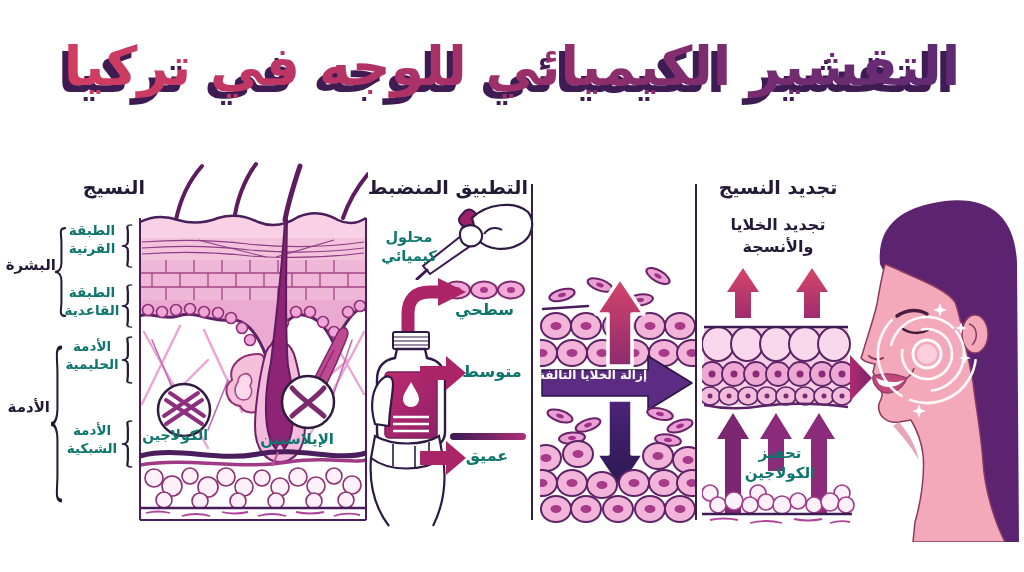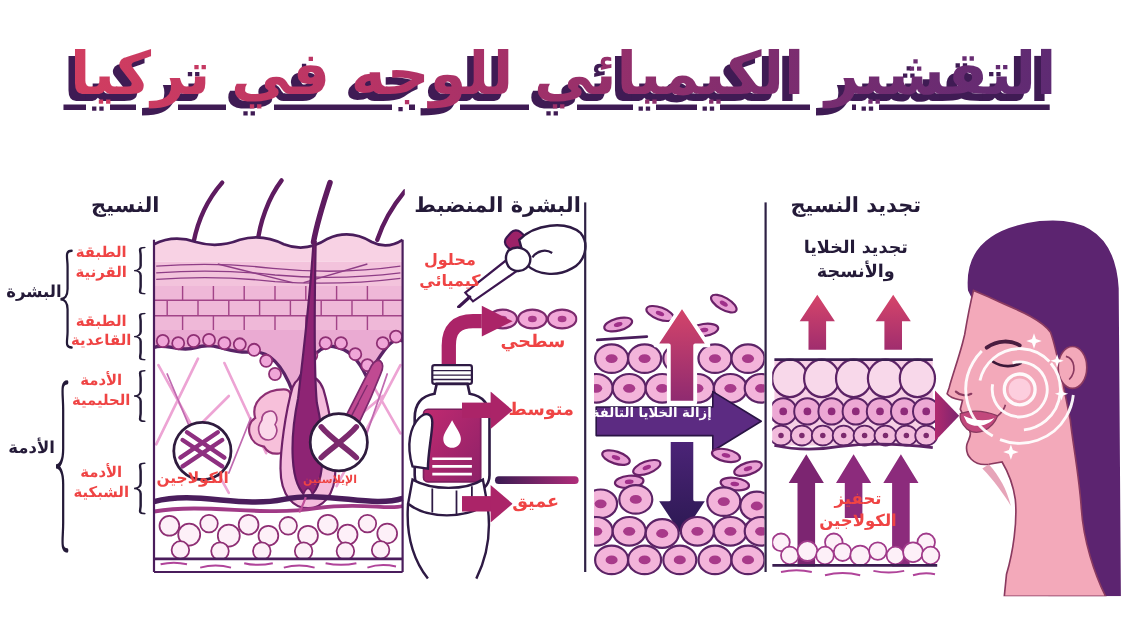--- a/index.html
+++ b/index.html
@@ -4,28 +4,28 @@
 <style>
   html,body{margin:0;padding:0;background:#fff;}
   #stage{position:relative;width:1024px;height:572px;background:#fff;overflow:hidden;
          font-family:"DejaVu Sans",sans-serif;color:#2a1740;}
   .abs{position:absolute;}
   .rtl{direction:rtl;unicode-bidi:embed;}
   .pre{white-space:pre-line;}
   .ctr{text-align:center;}
   
   .title-layer{position:absolute;left:0;right:0;top:40px;height:110px;text-align:center;
-               font-weight:800;font-size:54px;line-height:1.0;direction:rtl;letter-spacing:0;text-decoration:underline;}
+               font-weight:800;font-size:54px;line-height:1.0;direction:rtl;letter-spacing:0;}
   .title-shadow{color:#3f1b54;transform:translate(-6px,7px);}
   .title-front{background:linear-gradient(90deg,#d8405f 0%,#b63365 34%,#7e2d6f 68%,#562a74 100%);
                -webkit-background-clip:text;background-clip:text;color:transparent;}
   
   .panel-header{font-weight:800;font-size:19px;color:#241a38;white-space:nowrap;}
   .sub{font-weight:700;font-size:16px;color:#241a38;line-height:1.35;}
-  .lbl{font-weight:700;font-size:13.5px;color:#ef4444;line-height:1.3;}
+  .lbl{font-weight:700;font-size:13.5px;color:#0f766e;line-height:1.3;}
   .big-lbl{font-weight:800;font-size:15px;color:#241a38;}
   .divider{position:absolute;width:2px;background:#2e2145;}
   svg{display:block;}
   .arrow-text{position:absolute;color:#fff;font-weight:700;font-size:12px;white-space:nowrap;
               direction:rtl;}
 </style>
 </head>
 <body>
 
 <div id="stage">
@@ -205,23 +205,23 @@
         <path d="M120,356 Q134,352 148,356"></path>
           <path d="M158,352 Q172,355 186,352"></path>
           <path d="M196,356 Q208,352 222,355"></path>
       </g>
     </g>
 
     <path d="M2,58 V360 M228,58 V360" stroke="#4a1d5c" stroke-width="2" fill="none"></path>
   </svg>
 
   <div class="abs lbl rtl ctr" style="left:146px;top:426px;width:62px;font-size:14px;">الكولاجين</div>
-  <div class="abs lbl rtl ctr" style="left:266px;top:430px;width:68px;font-size:10px;">الإيلاستين</div>
-
-  <div class="abs panel-header rtl ctr" style="left:382px;top:176px;width:146px;">البشرة المنضبط</div>
+  <div class="abs lbl rtl ctr" style="left:266px;top:430px;width:68px;font-size:15px;">الإيلاستين</div>
+
+  <div class="abs panel-header rtl ctr" style="left:382px;top:176px;width:146px;">التطبيق المنضبط</div>
 
   <svg class="abs" style="left:396px;top:200px;" width="140" height="80" viewBox="0 0 140 80">
     <polygon points="70,32 80,42 34,74 27,66" fill="#fff" stroke="#3c1650" stroke-width="2"></polygon>
     <path d="M31,70 L21,79" stroke="#3c1650" stroke-width="3" stroke-linecap="round"></path>
     <g transform="rotate(42 77 23)">
       <rect x="63" y="14" width="28" height="18" rx="6" fill="#9c2268" stroke="#3c1650" stroke-width="2"></rect>
     </g>
     <path d="M76,18 C90,4 118,0 132,12 C140,22 136,38 124,44 C110,52 92,50 82,40 Z" fill="#fff" stroke="#2e1a44" stroke-width="2.2"></path>
     <path d="M66,28 C74,22 84,26 86,34 C87,42 80,48 72,46 C64,44 62,34 66,28 Z" fill="#fff" stroke="#2e1a44" stroke-width="2.2"></path>
     <path d="M88,34 C92,28 100,26 106,30" fill="none" stroke="#2e1a44" stroke-width="2"></path>

